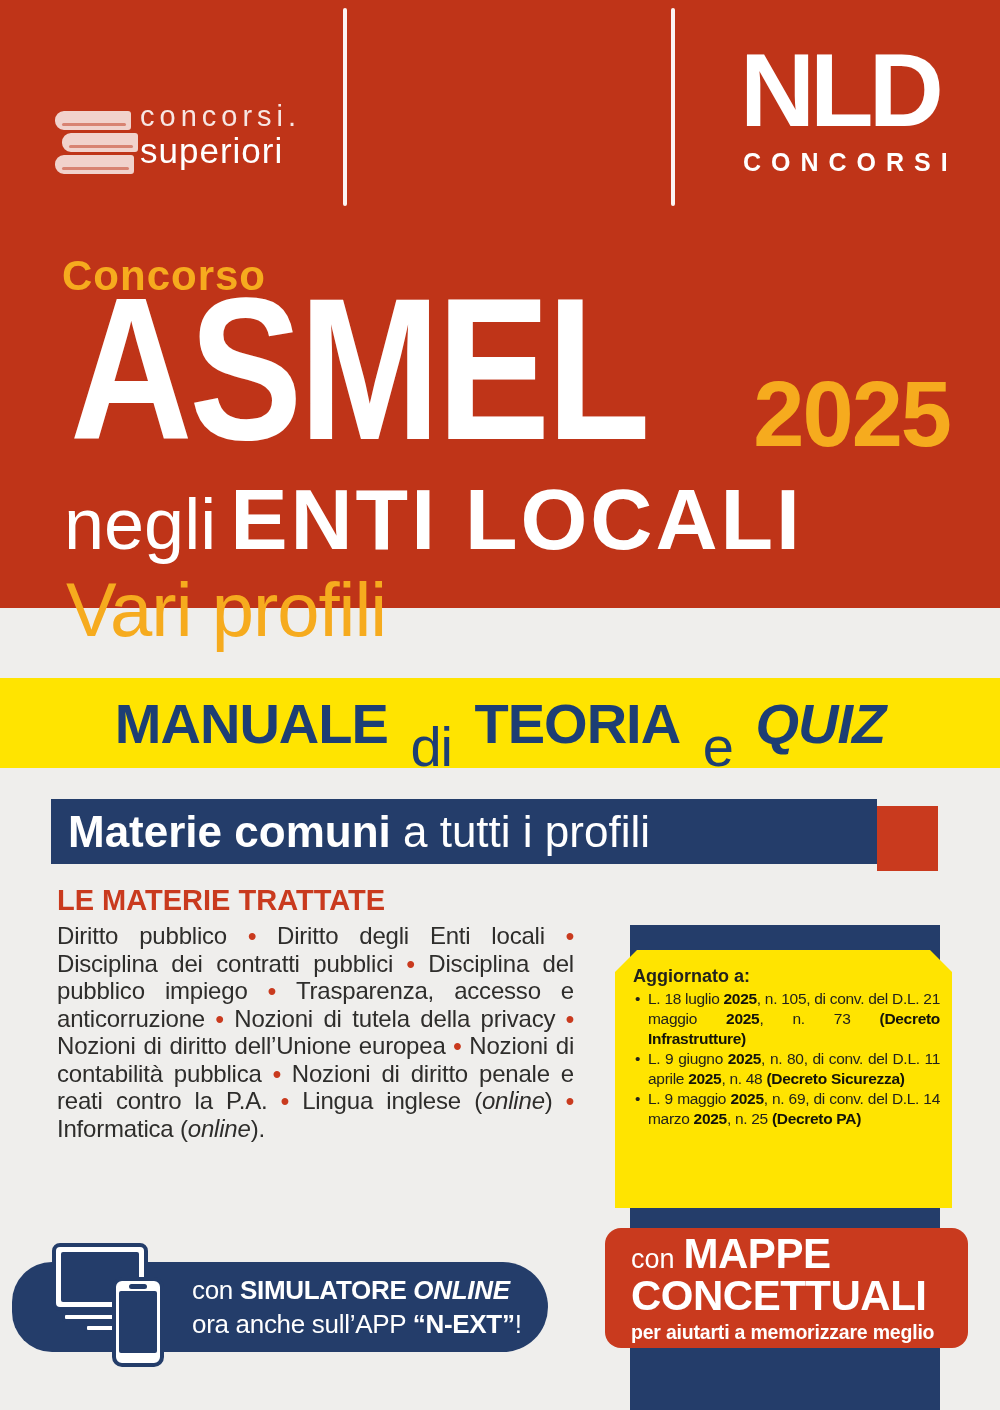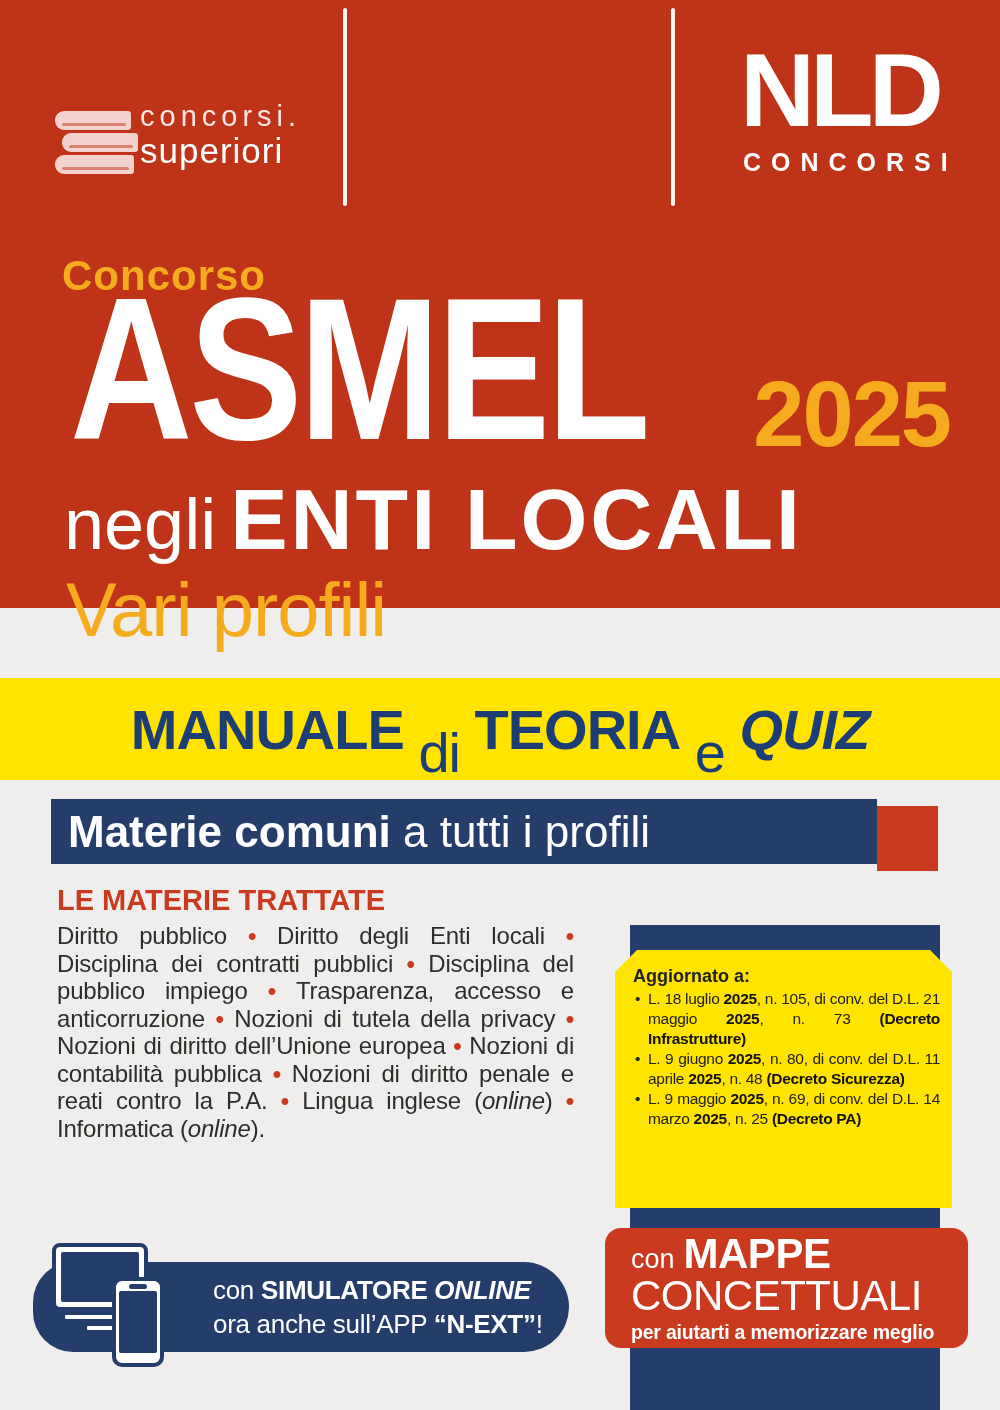--- a/index.html
+++ b/index.html
@@ -30,21 +30,21 @@
 
   .kicker{position:absolute;left:62px;top:252px;font-size:42px;font-weight:700;color:var(--yellow_gold);letter-spacing:1px;}
   .title{position:absolute;left:70px;top:268px;font-size:202px;font-weight:900;color:#fff;line-height:1;letter-spacing:-4px;transform:scaleX(.84);transform-origin:left top;}
   .year{position:absolute;right:50px;top:368px;font-size:92px;font-weight:800;color:var(--yellow_gold);line-height:1;letter-spacing:-2px;}
   .subtitle{position:absolute;left:64px;top:476px;display:flex;align-items:baseline;color:#fff;line-height:1;}
   .subtitle .light{font-size:72px;font-weight:300;margin-right:14px;}
   .subtitle .heavy{font-size:86px;font-weight:900;letter-spacing:3px;}
   .subtitle2{position:absolute;left:66px;top:572px;font-size:76px;font-weight:300;color:var(--yellow_gold);line-height:1;letter-spacing:-1px;}
 
   
-  .banner{position:absolute;left:0;top:678px;width:1000px;height:102px;background:var(--yellow_band);display:flex;align-items:center;justify-content:center;color:#1d3e74;font-size:56px;letter-spacing:-1px;white-space:pre;}
+  .banner{position:absolute;left:0;top:678px;width:1000px;height:90px;background:var(--yellow_band);display:flex;align-items:center;justify-content:center;color:#1d3e74;font-size:56px;letter-spacing:-1px;white-space:pre;gap:8px;}
   .banner .hv{font-weight:800;}
   .banner .hv.it{font-style:italic;}
   .banner .lt{font-weight:500;font-size:56px;margin-top:47px;}
 
   
   .redcap{position:absolute;left:877px;top:806px;width:61px;height:65px;background:var(--red_accent);}
   .sectionbar{position:absolute;left:51px;top:799px;width:826px;height:65px;background:var(--navy);color:#fff;font-size:44px;line-height:65px;padding-left:17px;white-space:nowrap;}
   .sectionbar .b{font-weight:700;}
   .sectionbar .r{font-weight:300;text-align:center;}
 
@@ -59,25 +59,25 @@
   .updatebox .ub-title{font-size:18px;font-weight:700;margin-bottom:2px;}
   .updatebox ul{list-style:none;}
   .updatebox li{position:relative;padding-left:15px;font-size:15.5px;line-height:20px;font-weight:500;letter-spacing:-0.3px;text-align:justify;}
   .updatebox li::before{content:"•";position:absolute;left:2px;}
   .updatebox b{font-weight:800;color:#131309;}
 
   .mapsbox{position:absolute;left:605px;top:1228px;width:363px;height:120px;background:var(--red_accent);border-radius:16px;color:#fff;display:flex;flex-direction:column;justify-content:center;padding-left:26px;line-height:1;}
   .mapsbox .row1{display:flex;align-items:baseline;gap:9px;}
   .mapsbox .small{font-size:27px;font-weight:400;}
   .mapsbox .big{font-size:42px;font-weight:800;letter-spacing:-0.5px;}
-  .mapsbox .row2{font-size:42px;font-weight:400;letter-spacing:-0.5px;margin-top:0;}
+  .mapsbox .row2{font-size:42px;font-weight:700;letter-spacing:-0.5px;margin-top:0;}
   .mapsbox .row3{font-size:19.5px;font-weight:700;margin-top:6px;letter-spacing:-0.2px;}
 
   
-  .pill{position:absolute;left:33px;top:1262px;width:536px;height:90px;background:var(--navy);border-radius:40px 45px 45px 40px;}
+  .pill{position:absolute;left:12px;top:1262px;width:536px;height:90px;background:var(--navy);border-radius:40px 45px 45px 40px;}
   .pill-text{position:absolute;left:180px;top:11px;color:#fff;font-size:26px;line-height:34px;letter-spacing:-0.3px;white-space:nowrap;}
   .pill-text .hv{font-weight:800;}
   .pill-text .hv.it{font-style:italic;}
 
   .devices{position:absolute;left:52px;top:1243px;width:120px;height:125px;}
   .monitor{position:absolute;left:0;top:0;width:96px;height:68px;background:#fff;border:4px solid var(--navy);border-radius:8px;}
   .monitor .screen{position:absolute;left:5px;top:5px;right:5px;bottom:5px;background:var(--navy);border-radius:2px;}
   .mon-base1{position:absolute;left:10px;top:69px;width:78px;height:10px;background:#fff;border:3px solid var(--navy);border-radius:4px;}
   .mon-base2{position:absolute;left:32px;top:80px;width:34px;height:10px;background:#fff;border:3px solid var(--navy);border-radius:4px;}
   .phone{position:absolute;left:60px;top:34px;width:52px;height:90px;background:#fff;border:4px solid var(--navy);border-radius:10px;}

